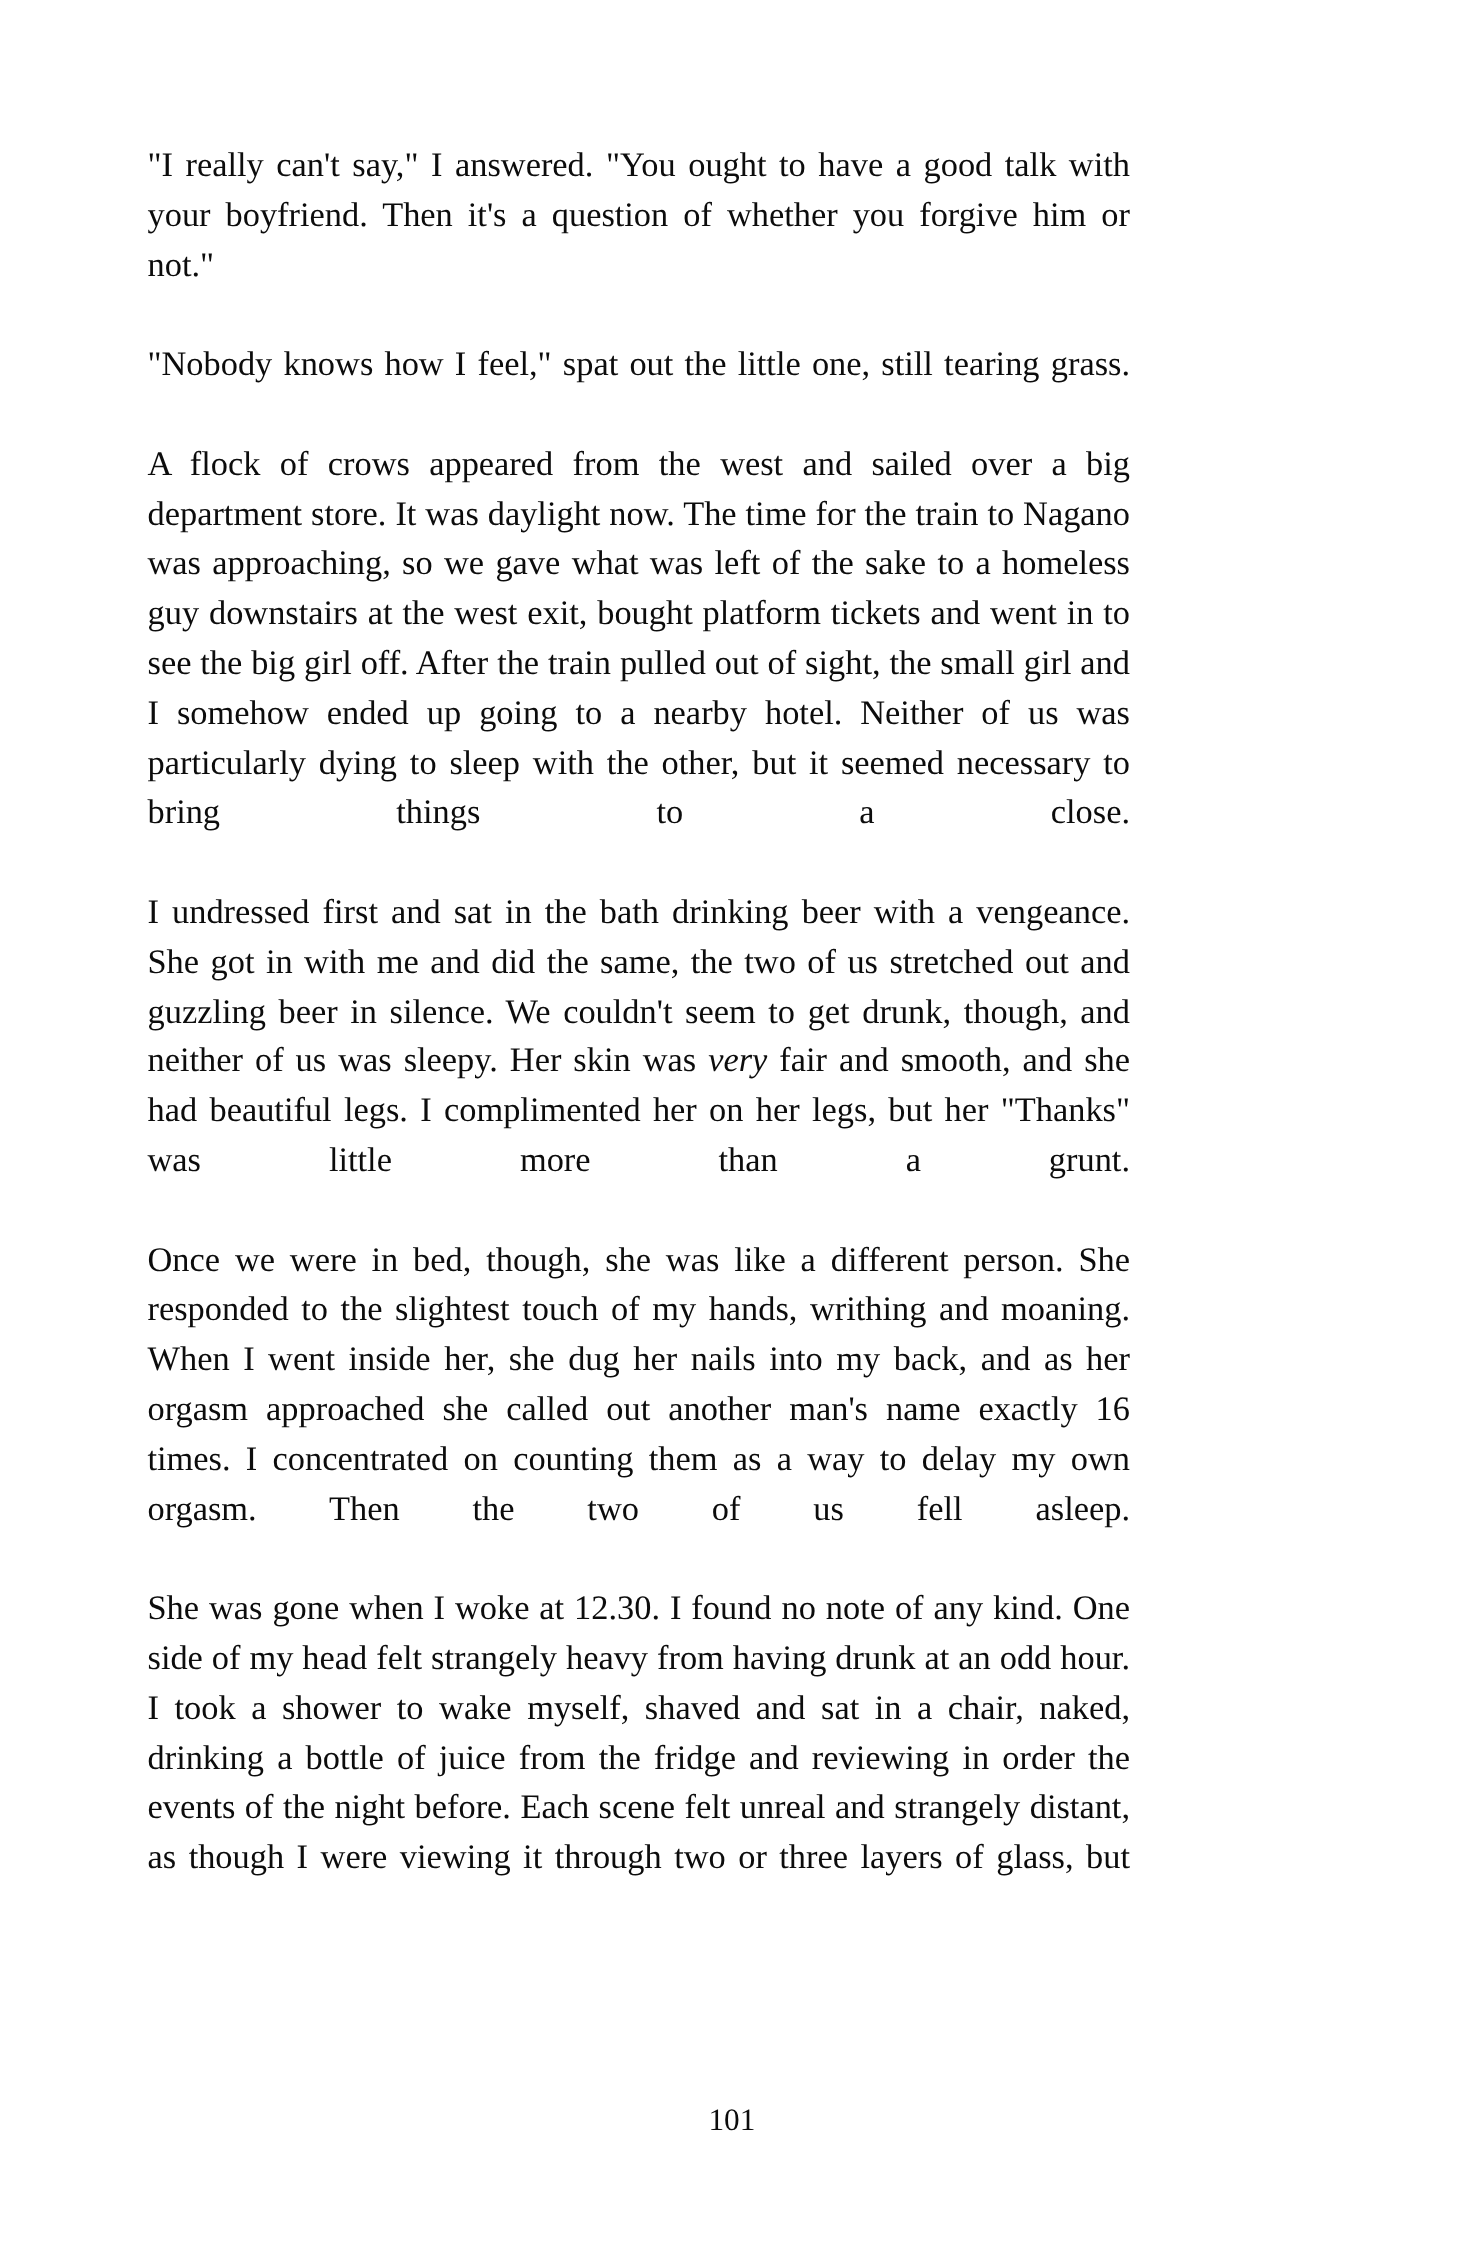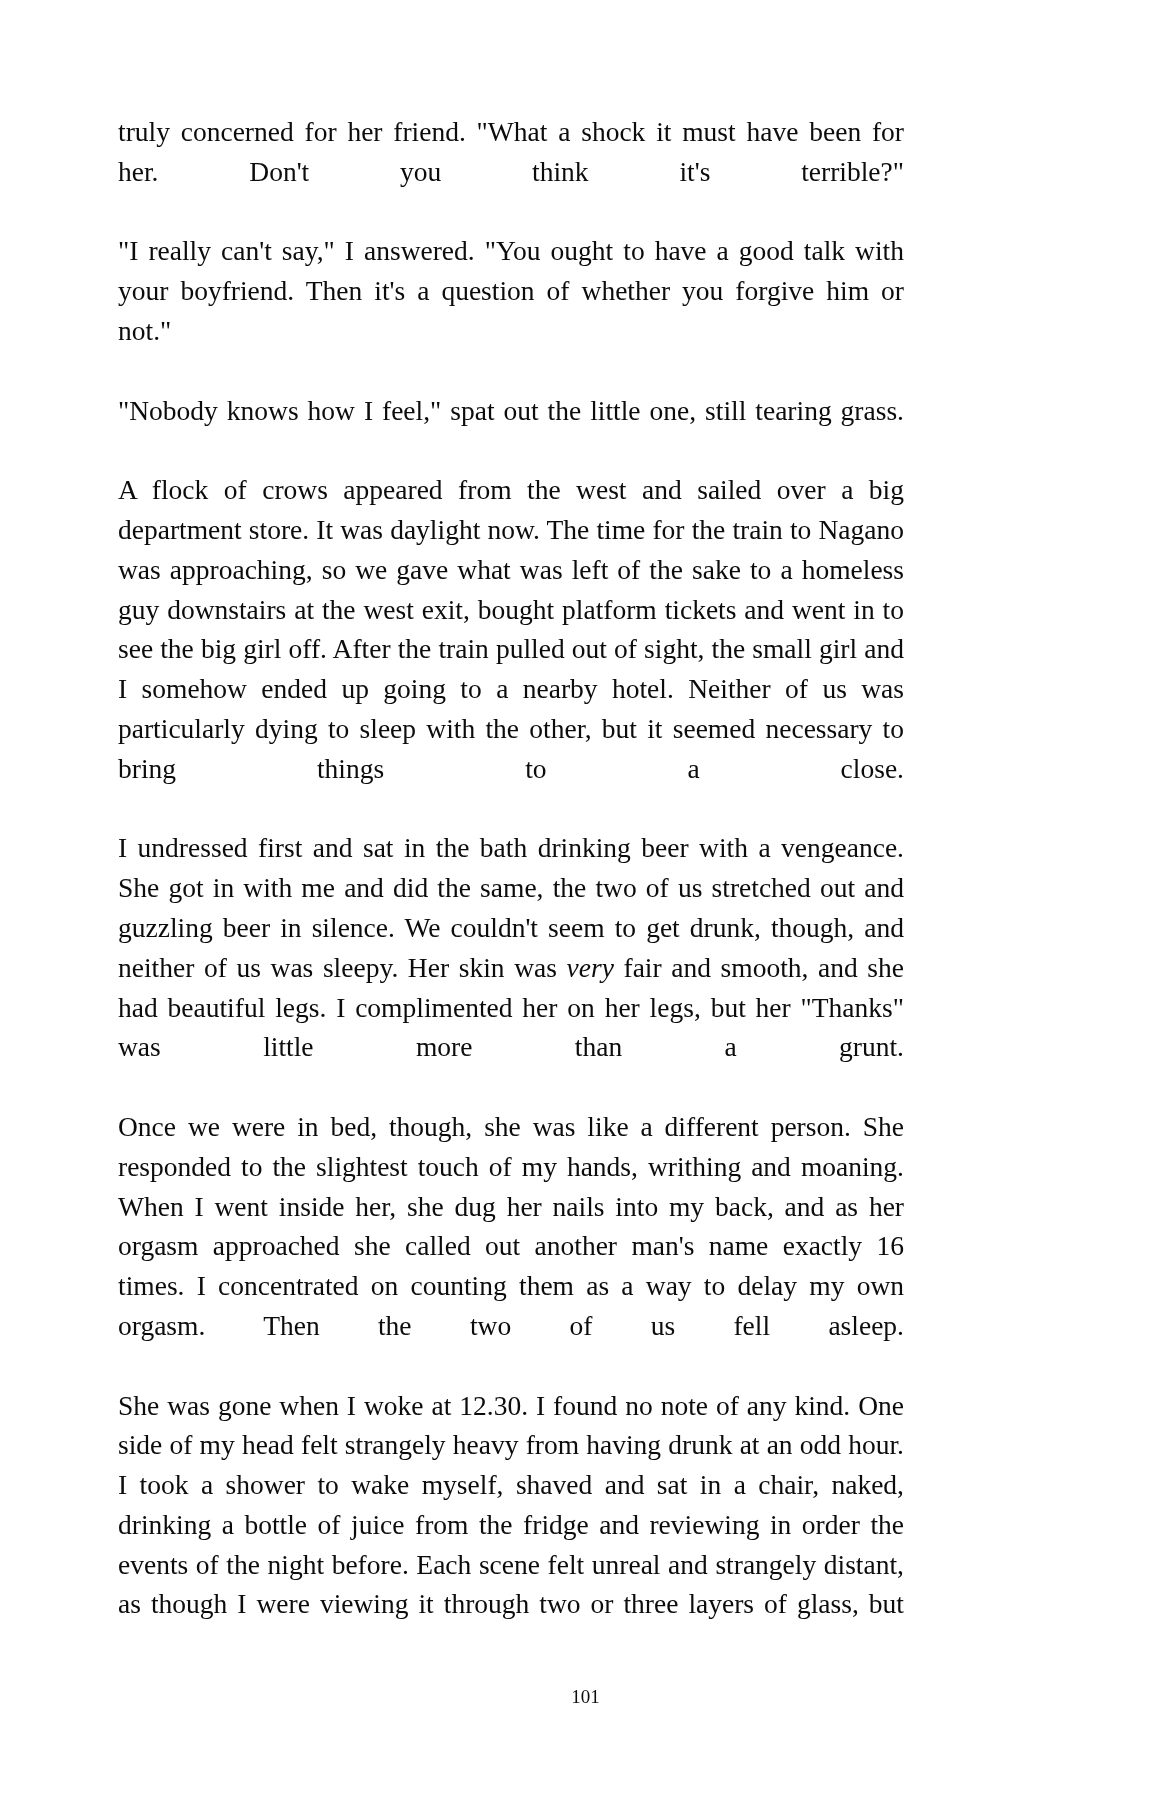--- a/index.html
+++ b/index.html
@@ -43,34 +43,33 @@
     width: 100%;
   }
   em.emphasis {
   }
   .page-number {
     position: absolute;
     left: 0;
     right: 0;
     top: 1680px;
     text-align: center;
-    font-size: 19px;
+    font-size: 25px;
     line-height: 34px;
     font-family: "Liberation Serif", "DejaVu Serif", serif;
     color: #0c0c0c;
   }
 </style>
 </head>
 <body>
 
 <div class="page">
 
   <div class="text-column">
 
-    <p class="para">truly concerned for her friend. "What a shock it must have been for her. Don't you think it's terrible?"</p>
 
     <p class="para">"I really can't say," I answered. "You ought to have a good talk with your boyfriend. Then it's a question of whether you forgive him or not."</p>
 
     <p class="para">"Nobody knows how I feel," spat out the little one, still tearing grass.</p>
 
     <p class="para">A flock of crows appeared from the west and sailed over a big department store. It was daylight now. The time for the train to Nagano was approaching, so we gave what was left of the sake to a homeless guy downstairs at the west exit, bought platform tickets and went in to see the big girl off. After the train pulled out of sight, the small girl and I somehow ended up going to a nearby hotel. Neither of us was particularly dying to sleep with the other, but it seemed necessary to bring things to a close.</p>
 
     <p class="para"><span>I undressed first and sat in the bath drinking beer with a vengeance. She got in with me and did the same, the two of us stretched out and guzzling beer in silence. We couldn't seem to get drunk, though, and neither of us was sleepy. Her skin was </span><em class="emphasis">very</em><span> fair and smooth, and she had beautiful legs. I complimented her on her legs, but her "Thanks" was little more than a grunt.</span></p>
 
     <p class="para">Once we were in bed, though, she was like a different person. She responded to the slightest touch of my hands, writhing and moaning. When I went inside her, she dug her nails into my back, and as her orgasm approached she called out another man's name exactly 16 times. I concentrated on counting them as a way to delay my own orgasm. Then the two of us fell asleep.</p>

